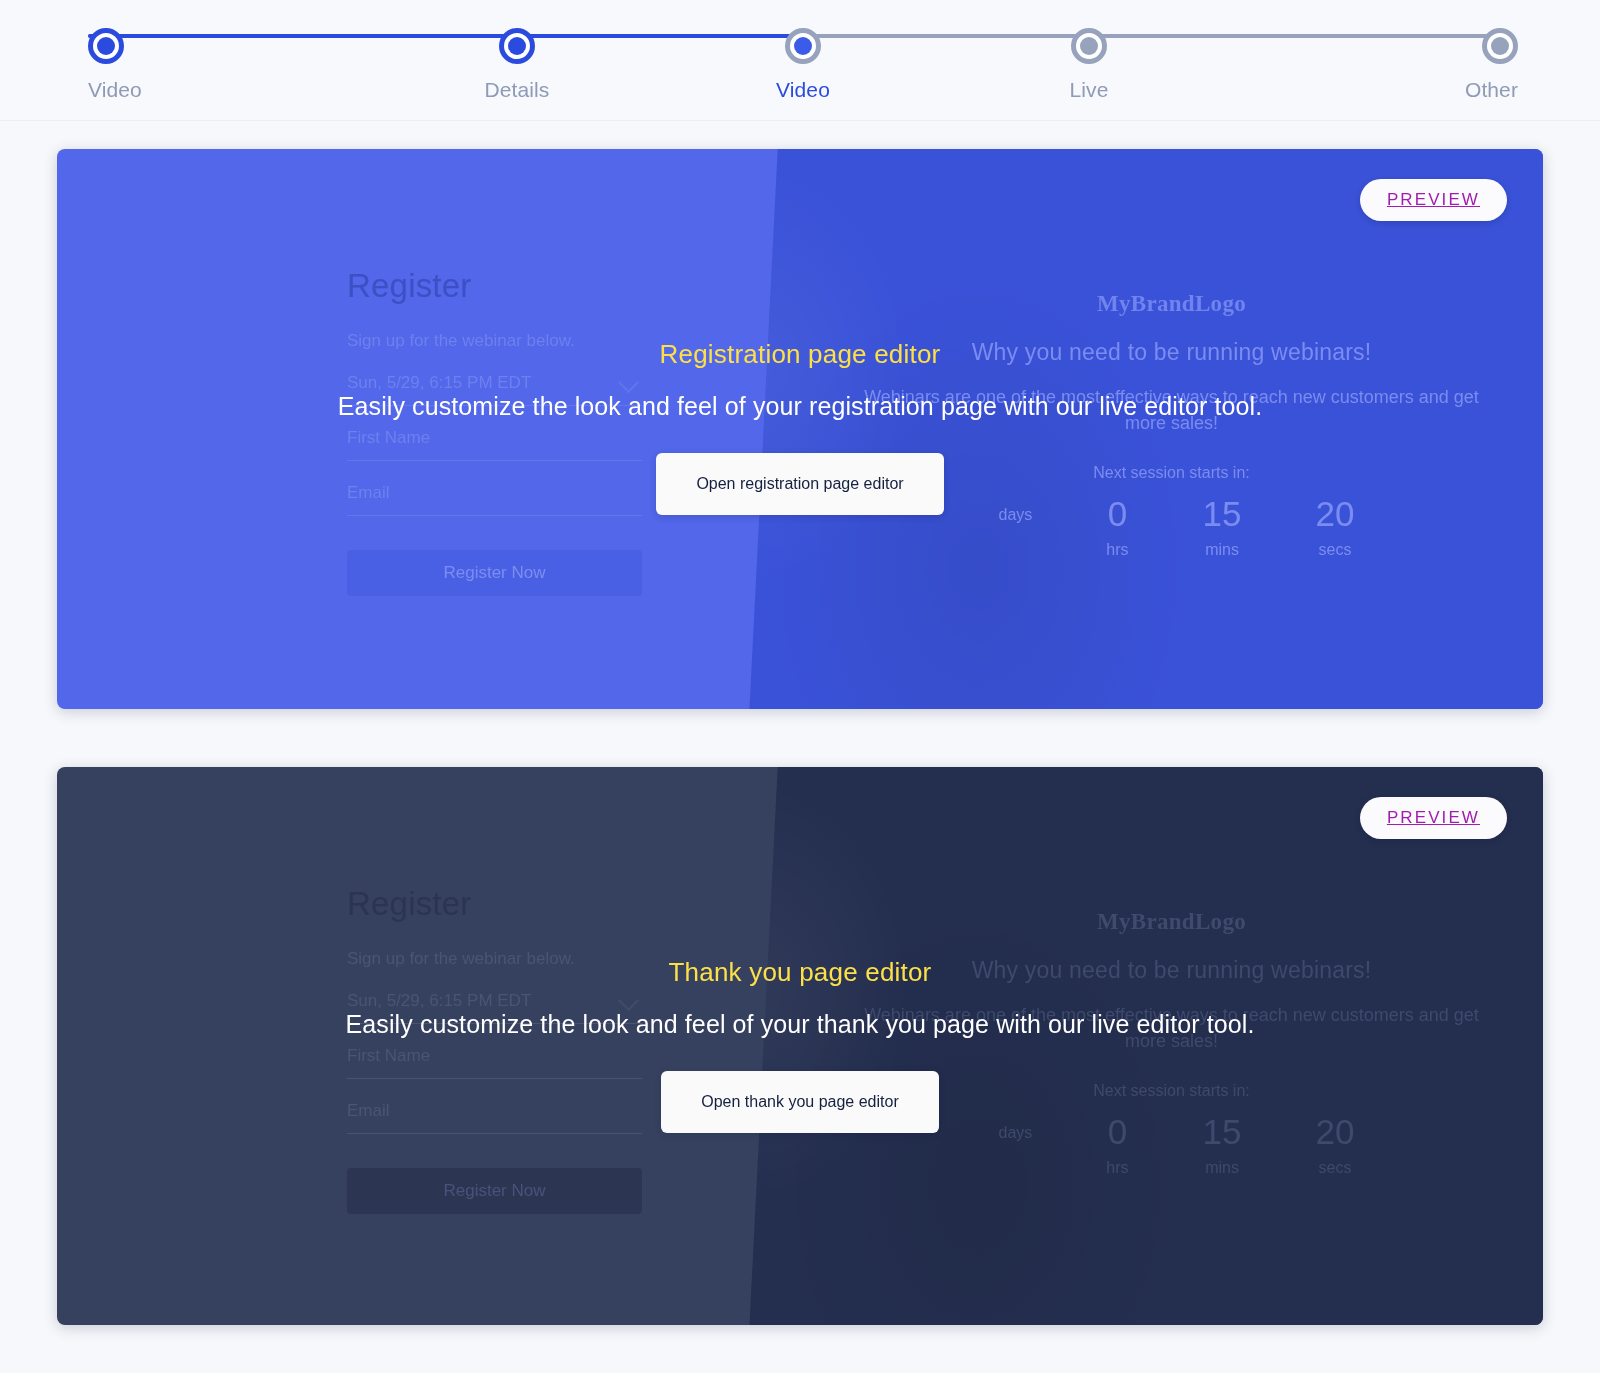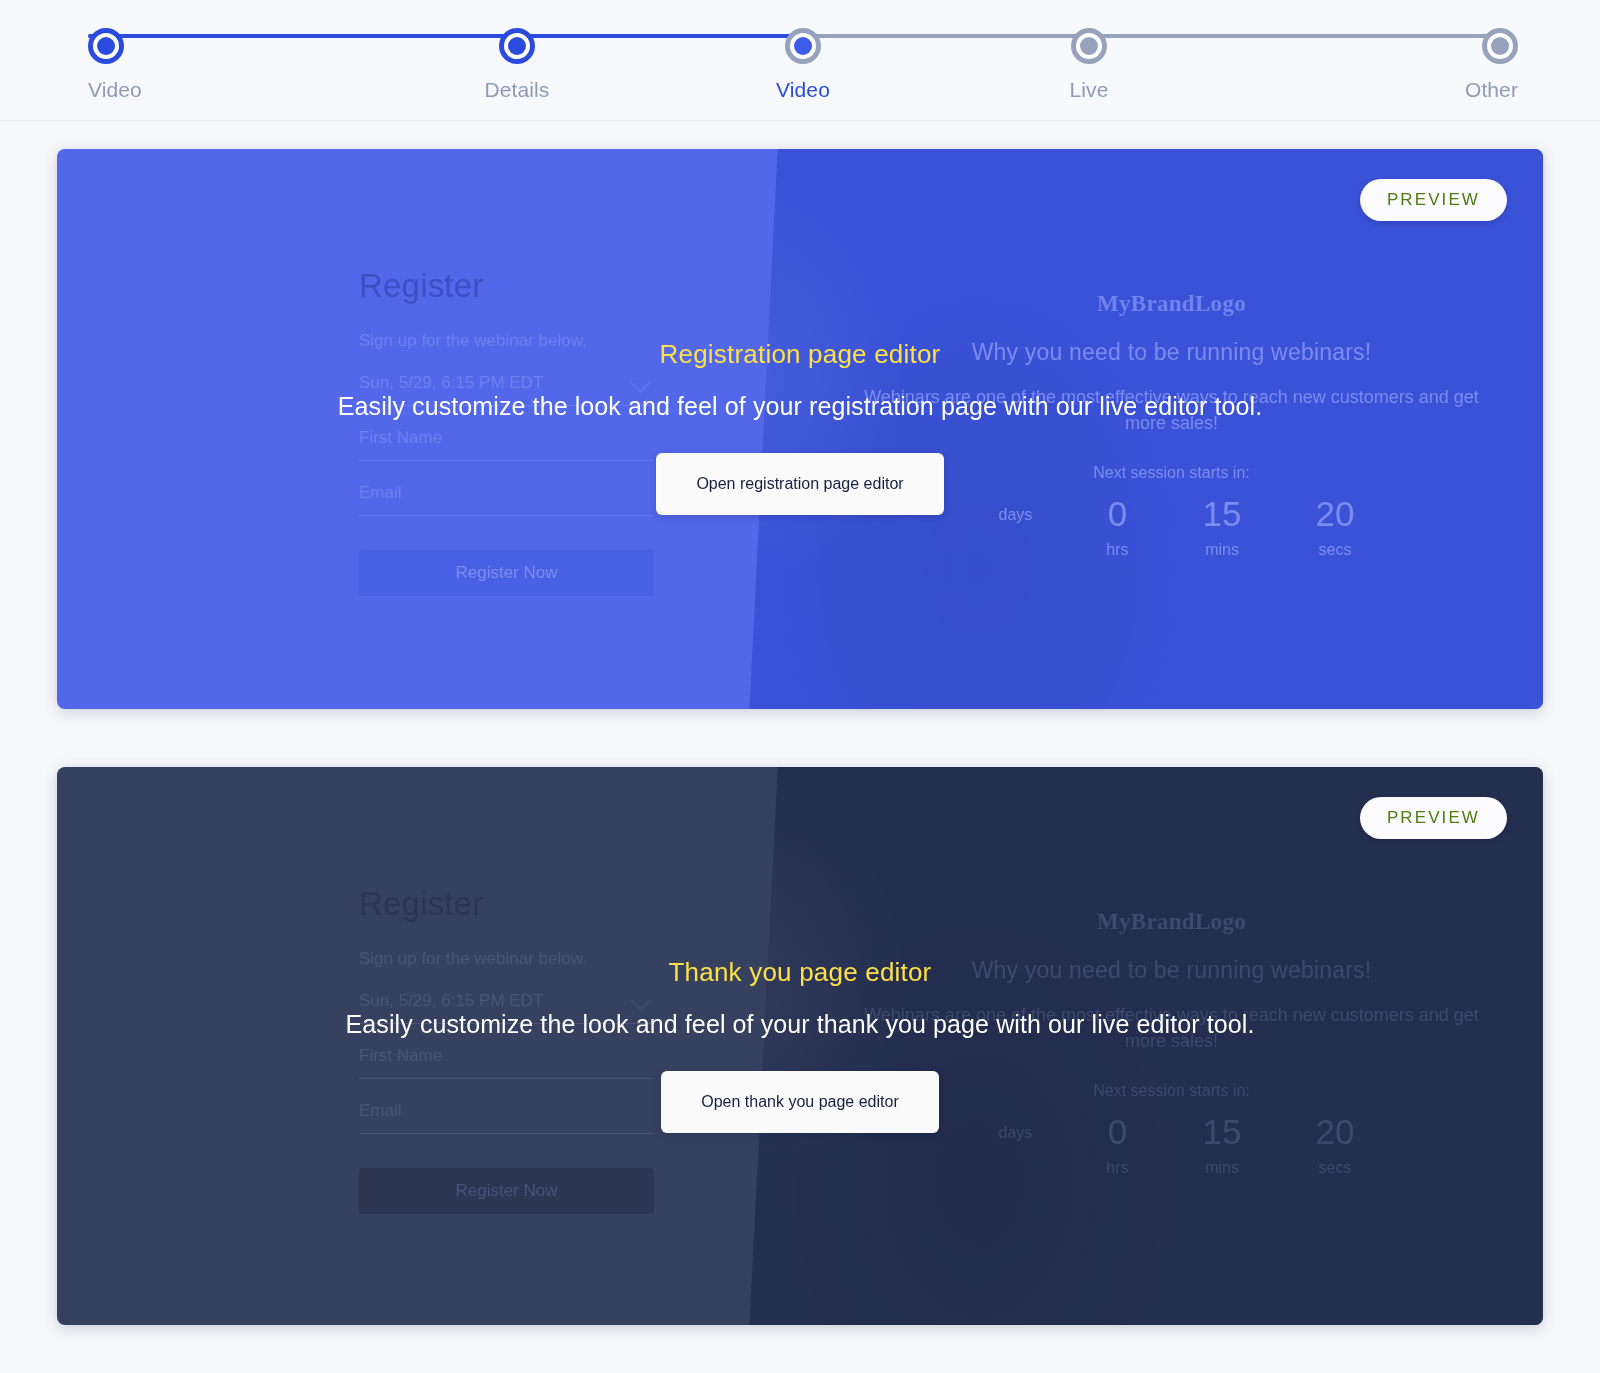--- a/index.html
+++ b/index.html
@@ -86,21 +86,21 @@
   .card .right-half .tex{
     position:absolute;inset:0;
     background:
       radial-gradient(ellipse 220px 300px at 47% 40%, rgba(255,255,255,.055), rgba(255,255,255,0) 70%),
       radial-gradient(ellipse 300px 420px at 62% 75%, rgba(0,0,0,.07), rgba(0,0,0,0) 72%),
       radial-gradient(ellipse 160px 200px at 35% 18%, rgba(255,255,255,.04), rgba(255,255,255,0) 70%);
   }
 
   
   .mock-left{
-    position:absolute;top:0;left:12px;width:48%;height:100%;
+    position:absolute;top:0;left:0;width:48%;height:100%;
     padding:118px 0 0 290px;
     box-sizing:border-box;
   }
   .mock-title{
     font-size:33px;
     letter-spacing:.2px;
   }
   .mock-sub{
     margin-top:26px;
     font-size:17px;
@@ -198,29 +198,30 @@
     border-radius:6px;
     padding:22px 40px;
     font-size:16px;
     font-family:"Liberation Sans", sans-serif;
     cursor:pointer;
     box-shadow:0 2px 7px rgba(20,30,70,.18);
   }
   .preview-btn{
     position:absolute;top:30px;right:36px;
     background:#fbfbfd;
-    color:#4d7c0f;
+    color:#a21caf;
     border:none;
     border-radius:22px;
     padding:11px 27px;
     font-size:17px;
     letter-spacing:2.1px;
     font-family:"Liberation Sans", sans-serif;
     cursor:pointer;
     box-shadow:0 2px 6px rgba(10,20,60,.2);
+    text-decoration:underline;
   }
 </style>
 </head>
 <body>
 
 <div class="stepper">
   <div class="step-track"></div>
   <div class="step-track-done"></div>
   <div class="steps">
 

